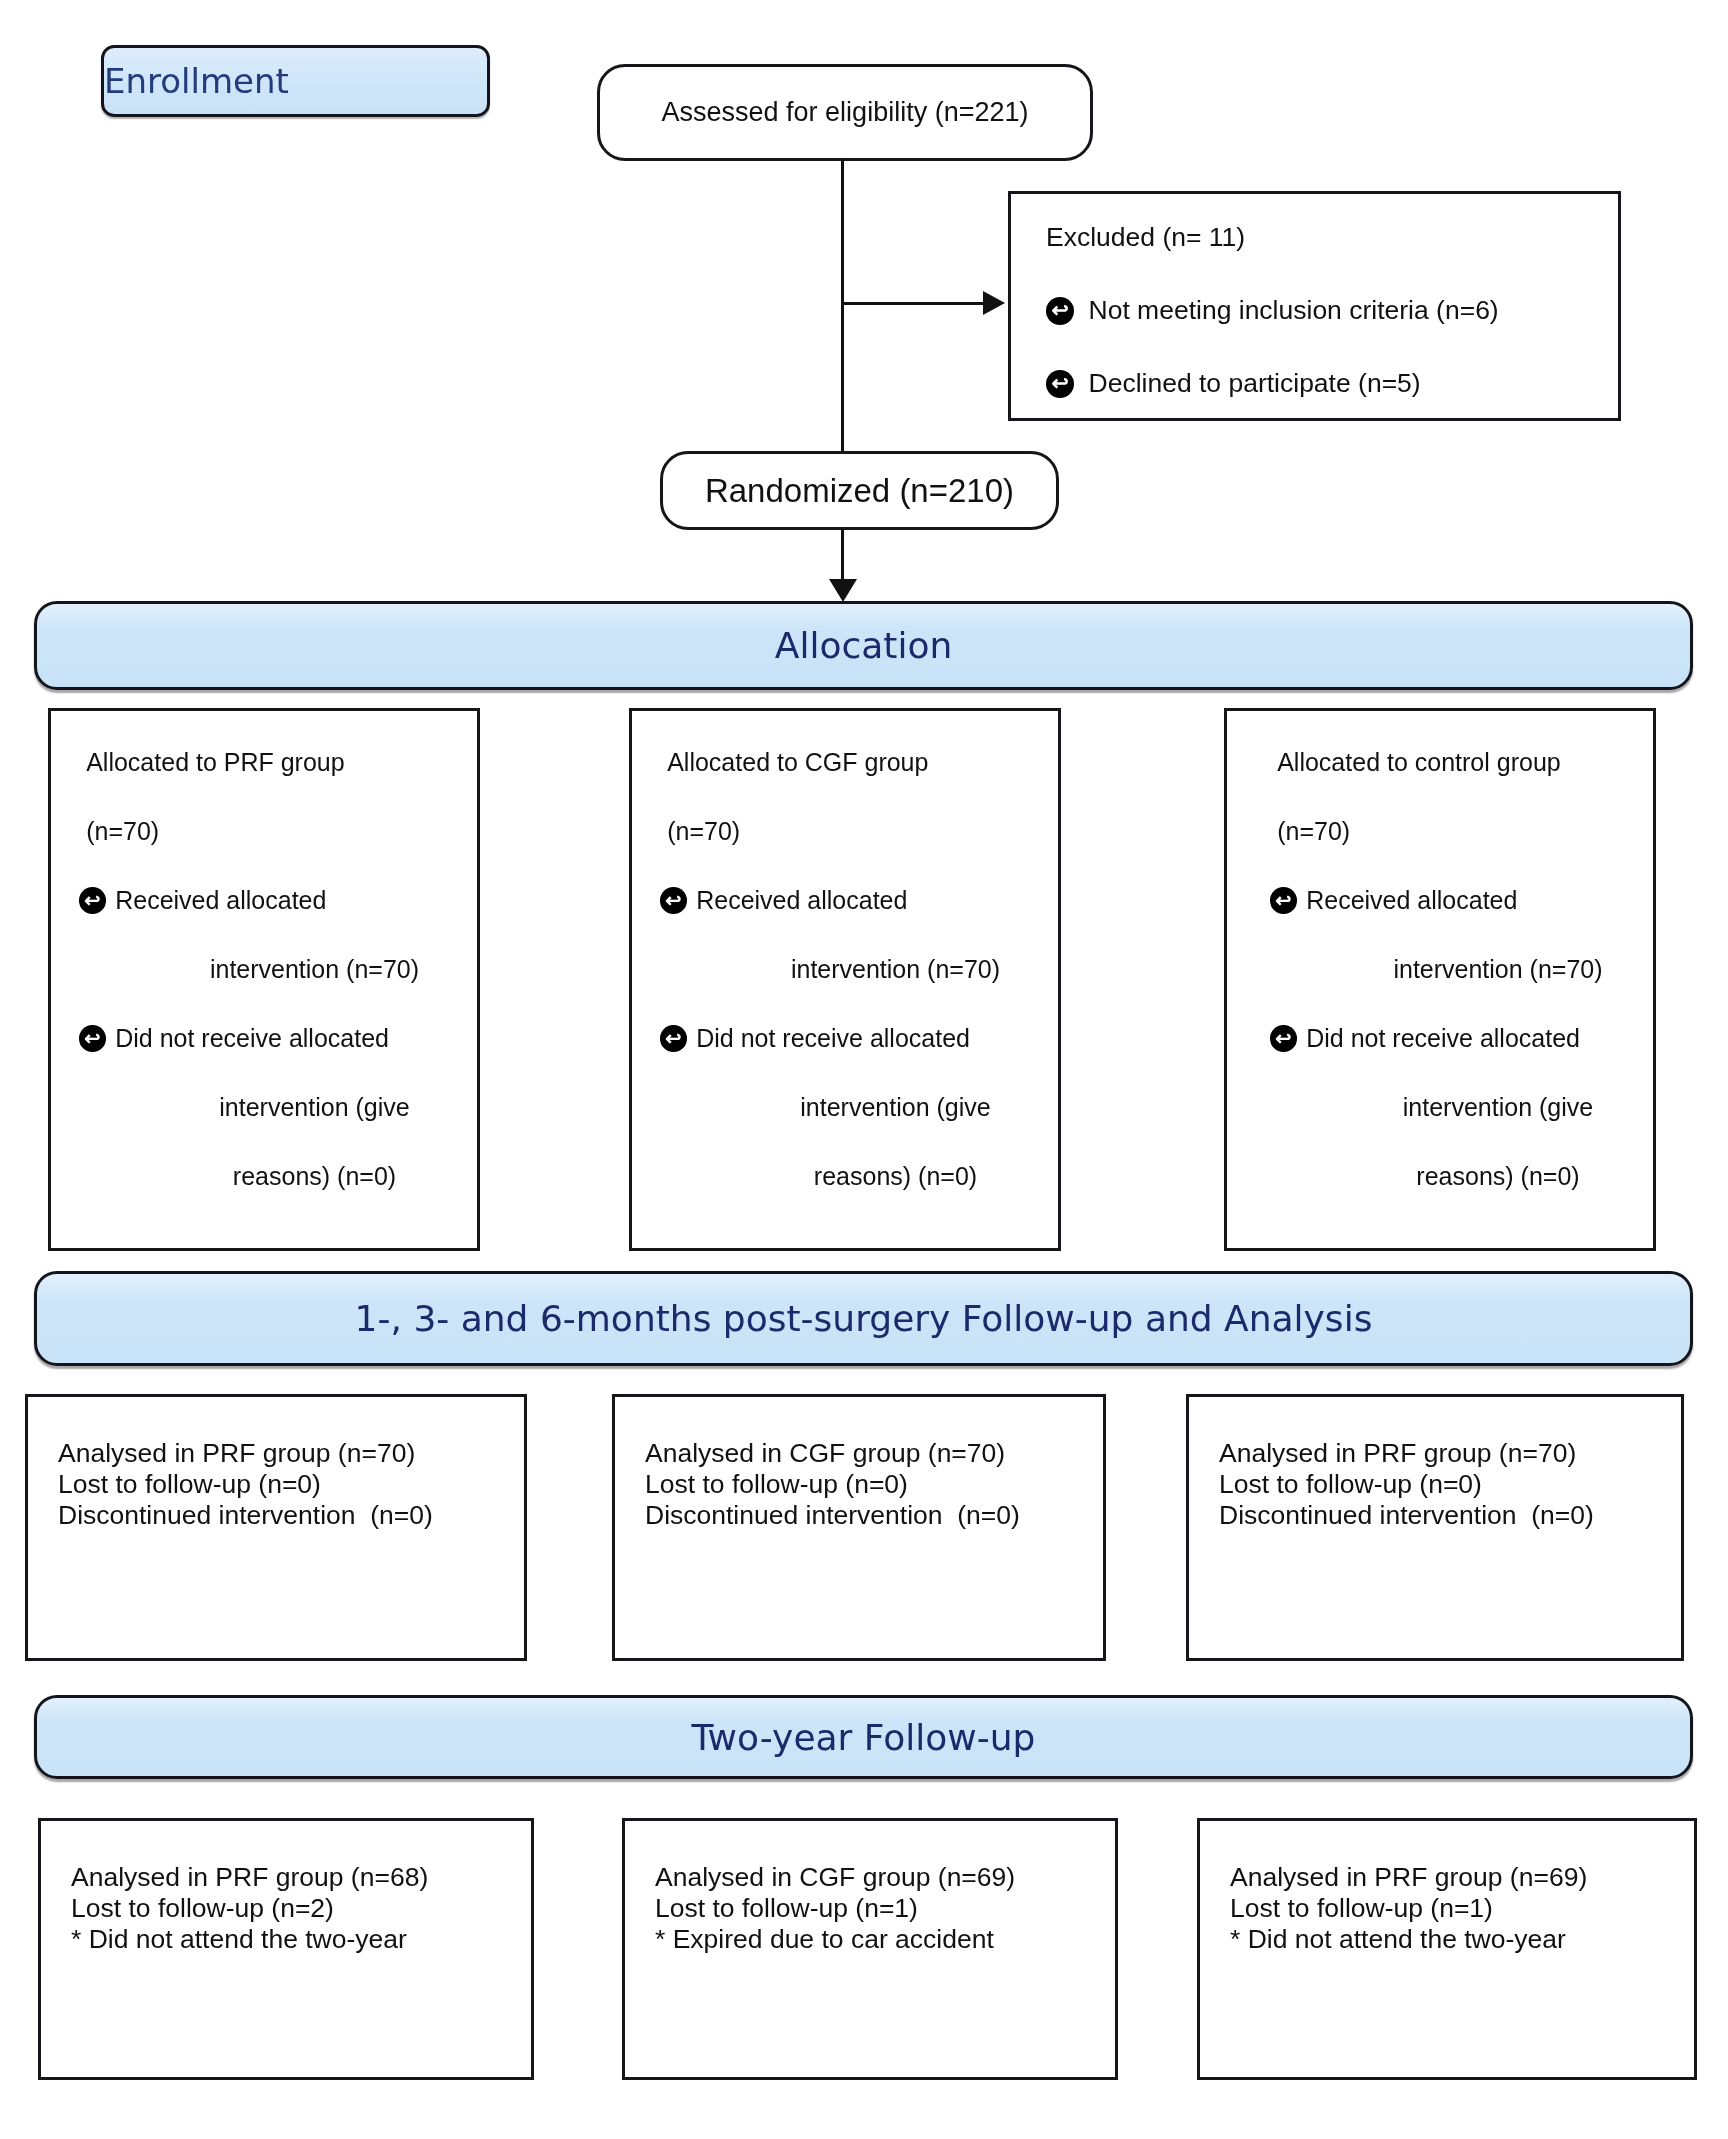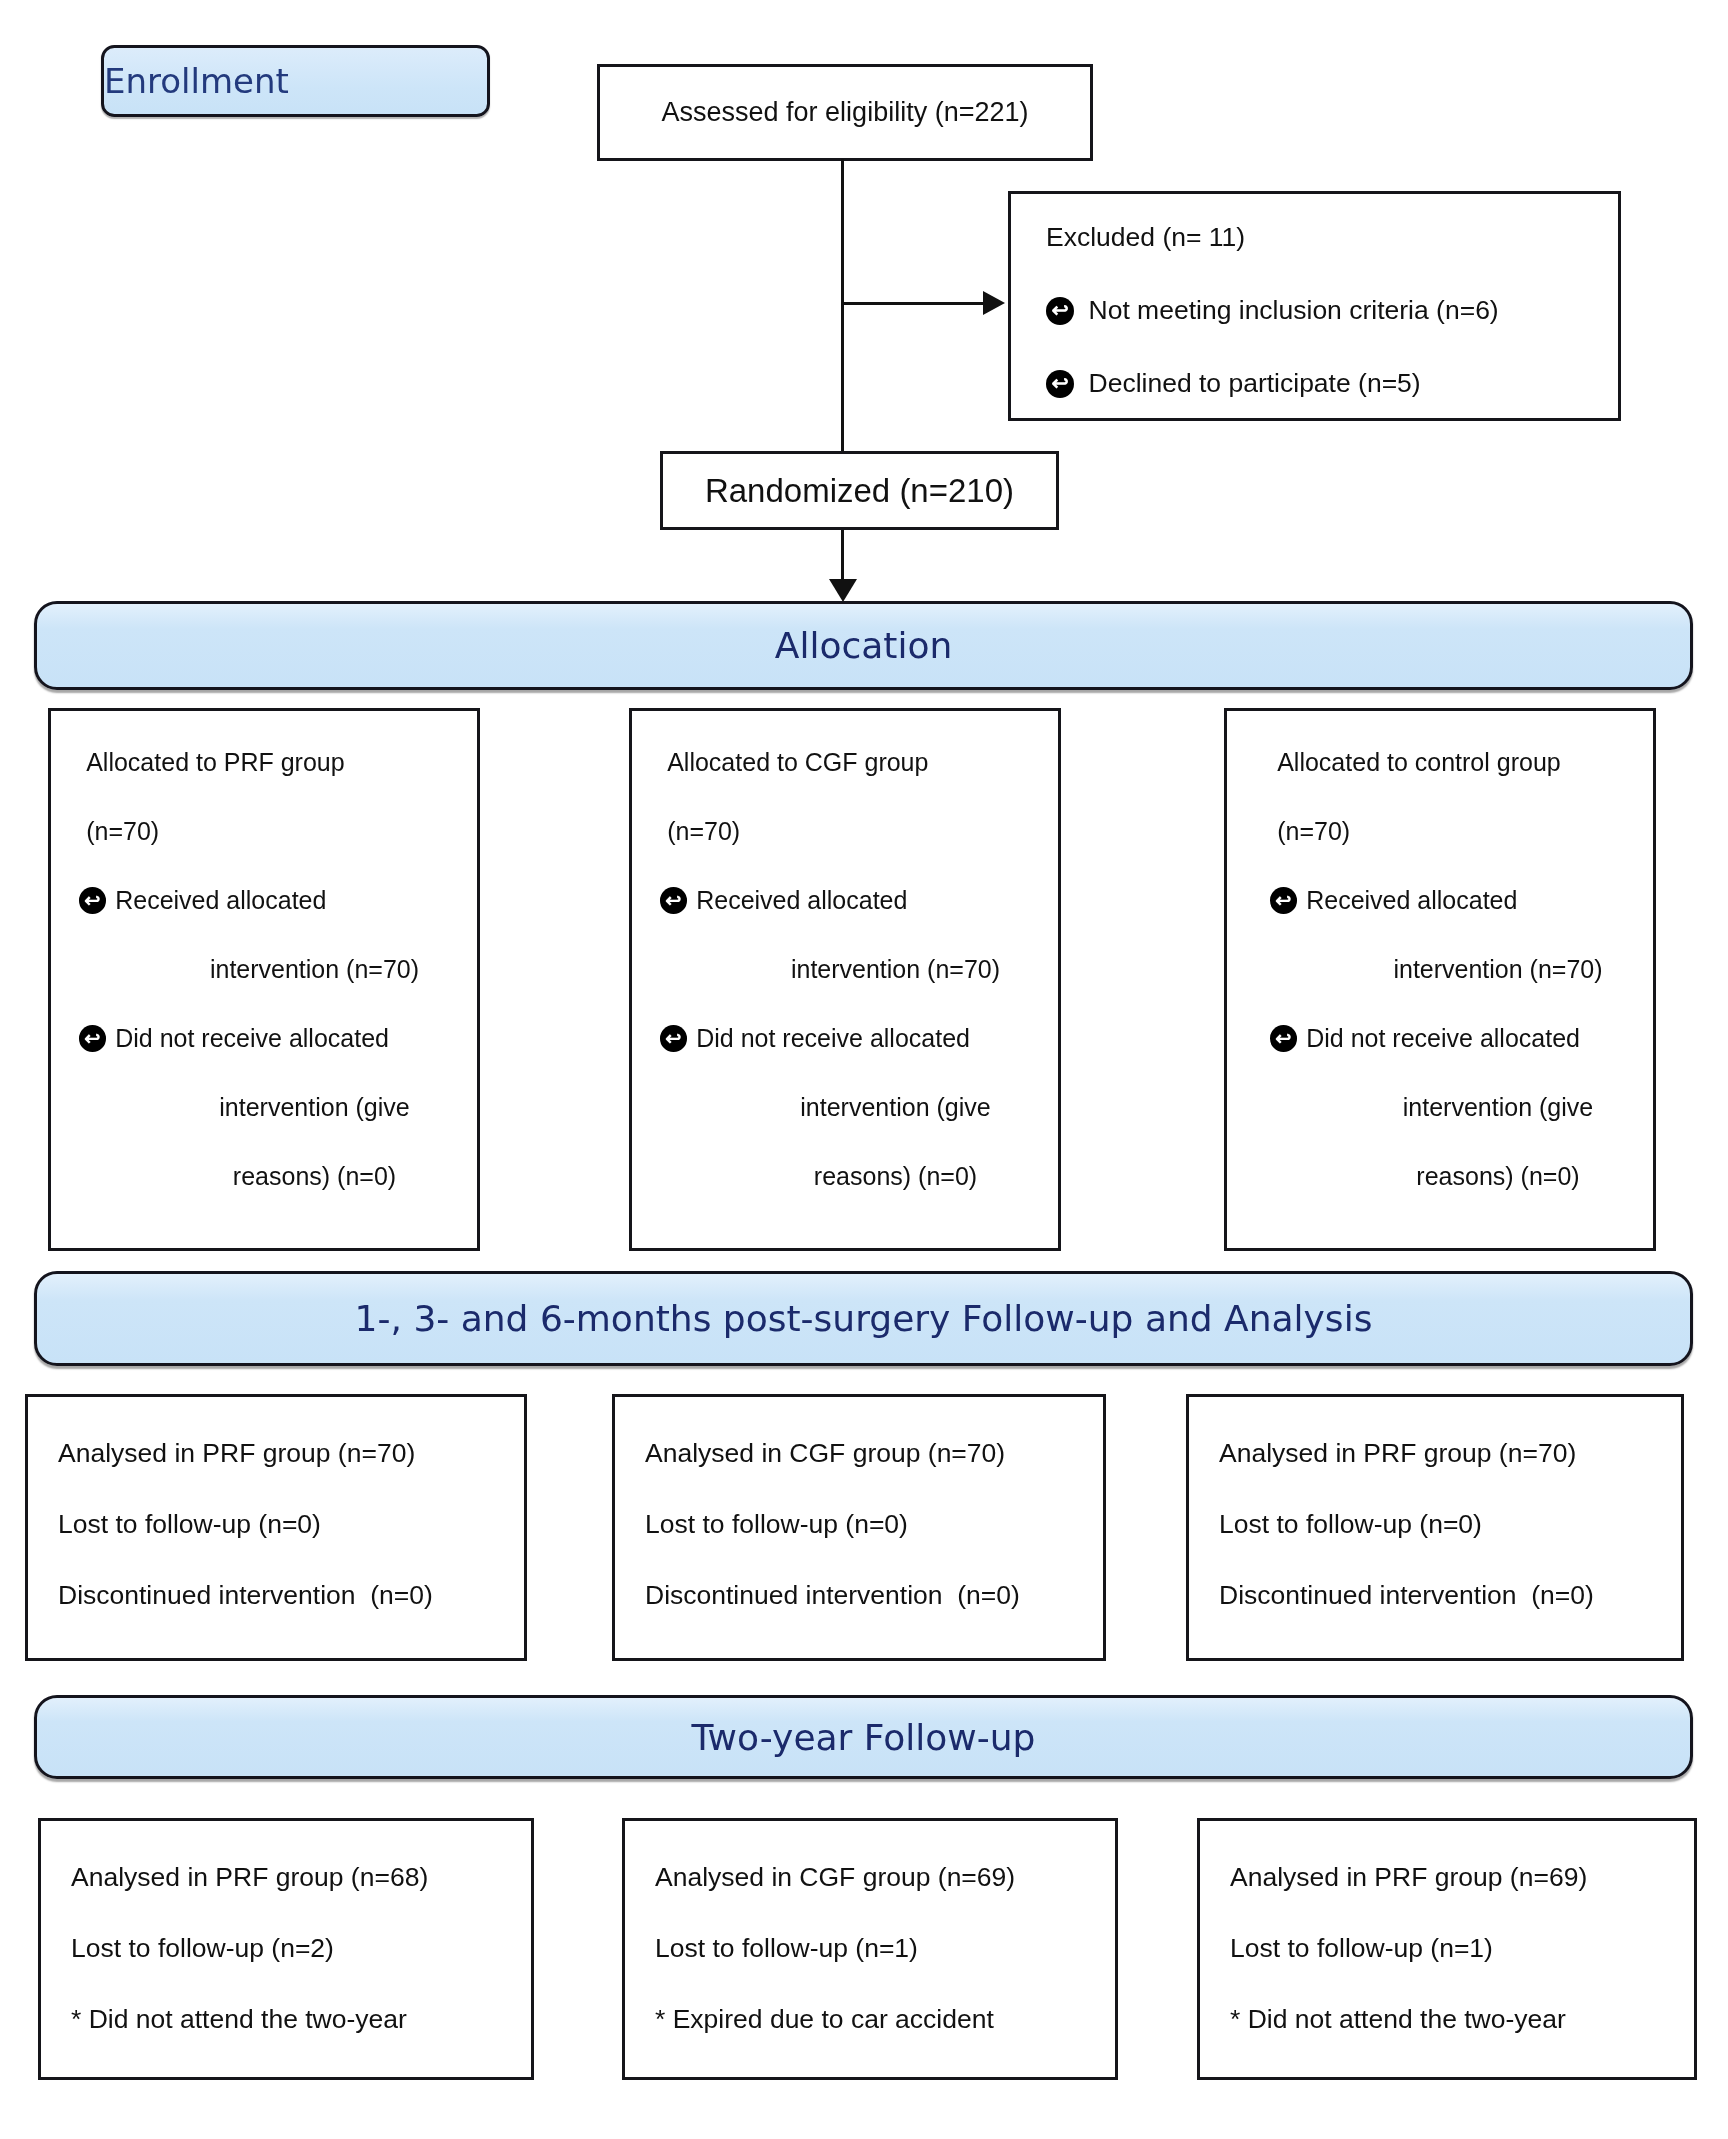--- a/index.html
+++ b/index.html
@@ -1,21 +1,21 @@
 <!DOCTYPE html>
 <html style="font-size:9.7px"><head>
 <meta charset="utf-8">
 <style>
   html,body{margin:0;padding:0;background:#ffffff;}
   body{font-family:"Liberation Sans", sans-serif;color:#111111;}
   .canvas{position:relative;width:1728px;height:2140px;background:#ffffff;overflow:hidden;}
 
   
   .box{position:absolute;background:#ffffff;border:3px solid #15151a;box-sizing:border-box;}
-  .center-text{display:flex;align-items:center;justify-content:center;text-align:center;}
+  .center-text{display:flex;align-items:center;justify-content:center;text-align:center;border-radius:28px;}
 
   
   .banner{
     position:absolute;left:34px;width:1659px;height:89px;
     background:linear-gradient(180deg,#e2f0fc 0%,#cde5f8 30%,#c8e2f7 100%);
     border:3.6px solid #14141d;border-radius:23px;box-sizing:border-box;
     display:flex;align-items:center;justify-content:center;
     font-family:"DejaVu Sans", sans-serif;
     color:#1b2a6b;font-size:36px;
     box-shadow:0 2.4px 1.8px rgba(0,0,0,0.35);
@@ -70,21 +70,21 @@
     display:flex;flex-direction:column;gap:40px;
   }
   .alloc-box .title{margin-left:7.2px;}
   .alloc-box .bullet-row{align-items:center;gap:9.7px;}
   .alloc-box .bullet-icon{width:26.5px;height:26.5px;font-size:19.3px;}
   .alloc-box .cont{margin-left:90px;text-align:center;}
 
   
   .tri-box{
     font-size:26.5px;padding:41px 14.5px 0 30px;
-    display:flex;flex-direction:column;gap:40px;
+    display:flex;flex-direction:column;
   }
 
   
   .banner-allocation{top:601px;}
   .banner-followup{top:1271px;height:95px;}
   .banner-twoyear{top:1695px;height:84px;}
 </style>
 </head>
 <body>
 

